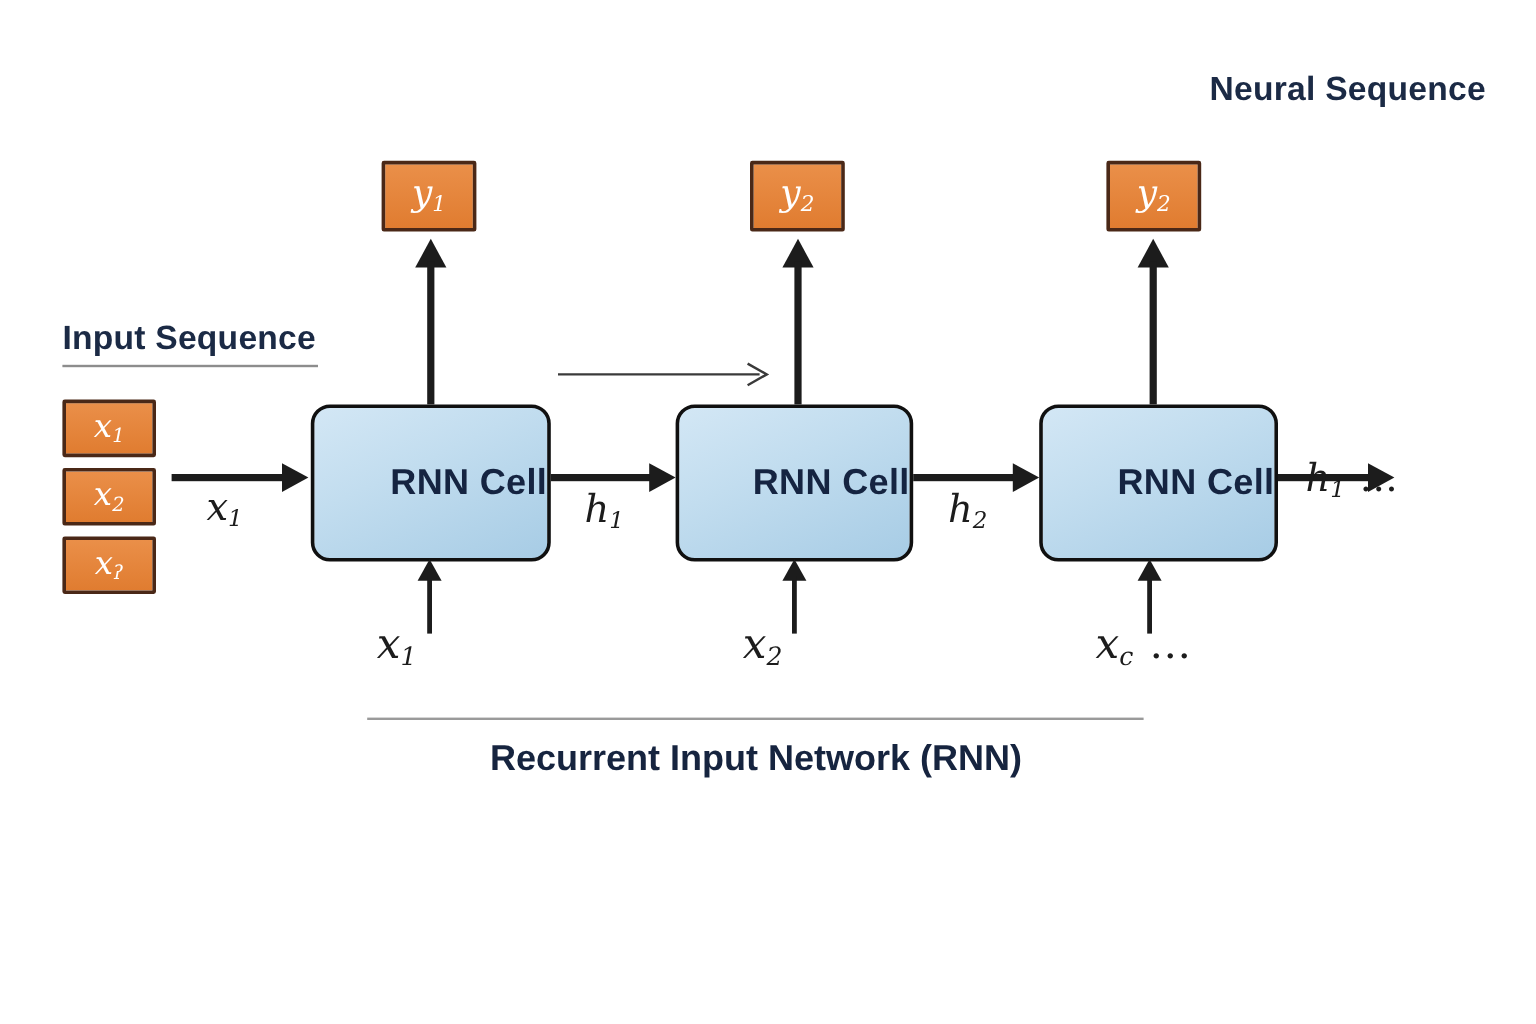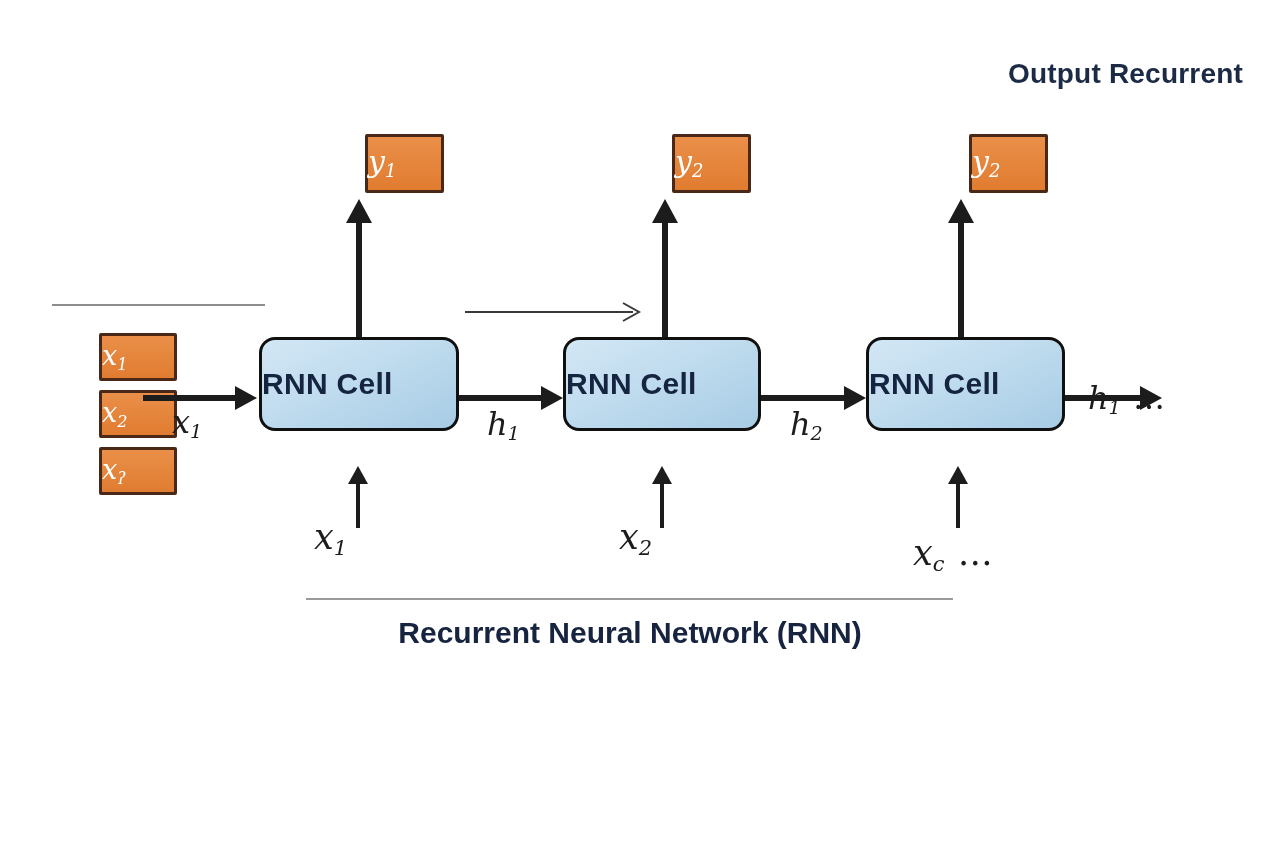--- a/index.html
+++ b/index.html
@@ -28,33 +28,32 @@
   .math sub { font-size:0.60em; font-style:italic; vertical-align:-0.28em; letter-spacing:0; }
   .math .suffix { font-style:normal; letter-spacing:2px; }
   .edge-label {
     position:absolute; color:#1c1c1c; font-size:32px;
   }
 
   
   .obox {
     position:absolute; background:linear-gradient(180deg,#ea8f49 0%,#e07c30 100%);
     border:3px solid #4a2817; border-radius:2px;
-    display:flex; align-items:center; 
+    display:flex; align-items:center; justify-content:center;
     color:#ffffff;
-    margin-left:47px;
   }
   .obox .math { font-size:30px; }
   .obox-sm .math { font-size:27px; }
 
   
   .cell {
-    position:absolute; width:200px; height:94px;
+    position:absolute; width:200px; height:131px;
     background:linear-gradient(155deg,#d3e7f5 0%,#c2ddef 40%,#a7cce5 100%);
     border:3px solid #101010; border-radius:16px;
-    display:flex; align-items:center; justify-content:flex-start;
+    display:flex; align-items:center; justify-content:flex-end;
   }
   .cell-label {
     color:#152441; font-size:30px; font-weight:bold; letter-spacing:0.3px;
   }
 
   
   .harrow { position:absolute; height:24px; }
   .harrow .shaft { position:absolute; left:0; right:16px; top:9px; height:6px; background:#1c1c1c; }
   .harrow .head {
     position:absolute; right:0; top:0; width:0; height:0;
@@ -80,21 +79,21 @@
 
   
   .underline { position:absolute; height:2px; background:#8d8d8d; }
   .divider   { position:absolute; height:2px; background:#9a9a9a; }
 </style>
 </head>
 <body>
 
 <div id="stage">
 
-  <div class="title" style="left:1008px; top:58px;">Output Recurrent</div>
+  <div class="title" style="left:1008px; top:58px;">Neural Sequence</div>
 
   <div class="obox" style="left:318px; top:134px; width:79px; height:59px;">
     <span class="math"><span>y</span><sub>1</sub></span>
   </div>
   <div class="obox" style="left:625px; top:134px; width:79px; height:59px;">
     <span class="math"><span>y</span><sub>2</sub></span>
   </div>
   <div class="obox" style="left:922px; top:134px; width:79px; height:59px;">
     <span class="math"><span>y</span><sub>2</sub></span>
   </div>
@@ -105,20 +104,21 @@
   </div>
   <div class="varrow" style="left:652px; top:199px; height:138px;">
     <div class="head"></div>
       <div class="shaft"></div>
   </div>
   <div class="varrow" style="left:948px; top:199px; height:138px;">
     <div class="head"></div>
       <div class="shaft"></div>
   </div>
 
+  <div class="title" style="left:52px; top:266px;">Input Sequence</div>
   <div class="underline" style="left:52px; top:304px; width:213px;"></div>
 
   <div class="obox obox-sm" style="left:52px; top:333px; width:78px; height:48px;">
     <span class="math"><span>x</span><sub>1</sub></span>
   </div>
   <div class="obox obox-sm" style="left:52px; top:390px; width:78px; height:48px;">
     <span class="math"><span>x</span><sub>2</sub></span>
   </div>
   <div class="obox obox-sm" style="left:52px; top:447px; width:78px; height:48px;">
     <span class="math"><span>x</span><sub>ʔ</sub></span>
@@ -172,18 +172,18 @@
   <div class="varrow-sm" style="left:652px; top:466px; height:62px;">
     <div class="head"></div>
       <div class="shaft"></div>
   </div>
   <div class="edge-label math" style="left:619px; top:520px; font-size:35px;"><span>x</span><sub>2</sub><span class="suffix"></span></div>
 
   <div class="varrow-sm" style="left:948px; top:466px; height:62px;">
     <div class="head"></div>
       <div class="shaft"></div>
   </div>
-  <div class="edge-label math" style="left:913px; top:520px; font-size:35px;margin-top:16px;"><span>x</span><sub>c</sub><span class="suffix"> …</span></div>
+  <div class="edge-label math" style="left:913px; top:520px; font-size:35px;"><span>x</span><sub>c</sub><span class="suffix"> …</span></div>
 
   <div class="divider" style="left:306px; top:598px; width:647px;"></div>
-  <div class="caption" style="left:280px; top:616px; width:700px;">Recurrent Neural Network (RNN)</div>
+  <div class="caption" style="left:280px; top:616px; width:700px;">Recurrent Input Network (RNN)</div>
 
 </div>
 
 </body></html>

